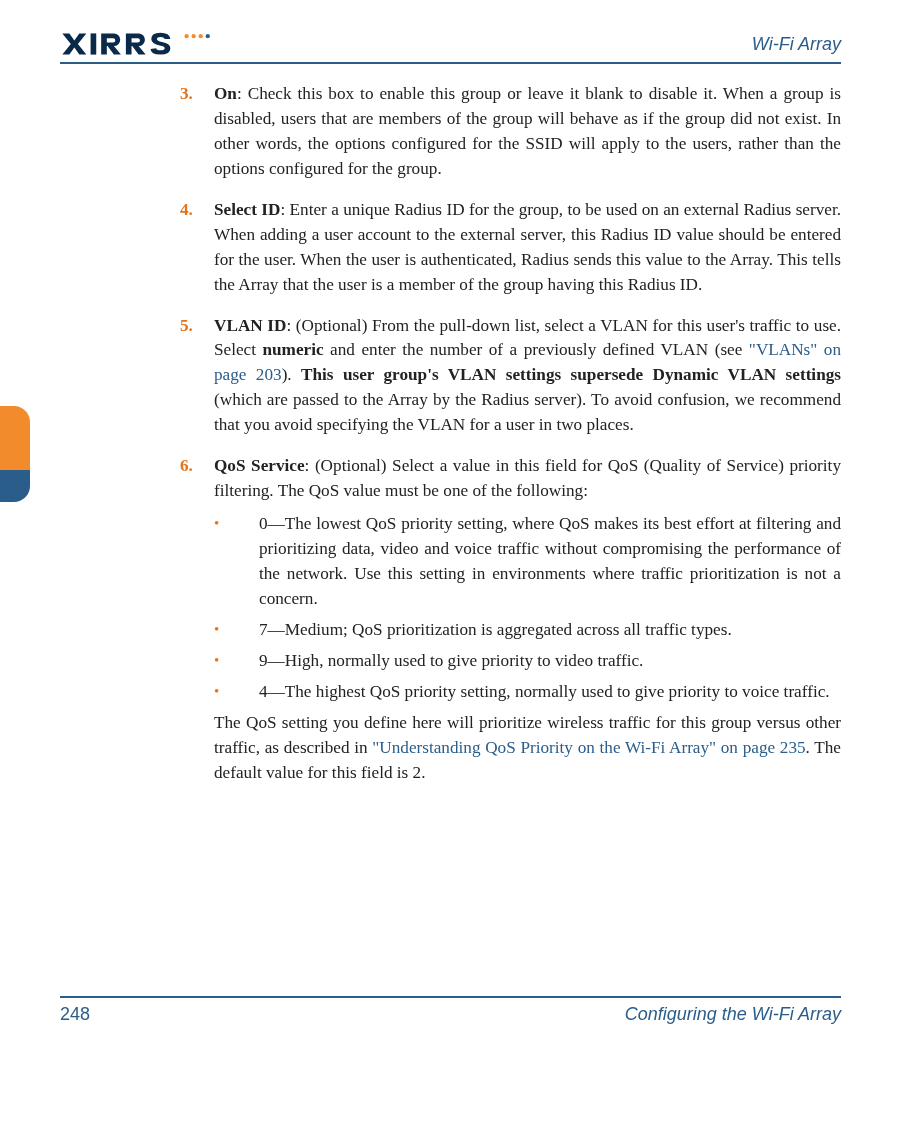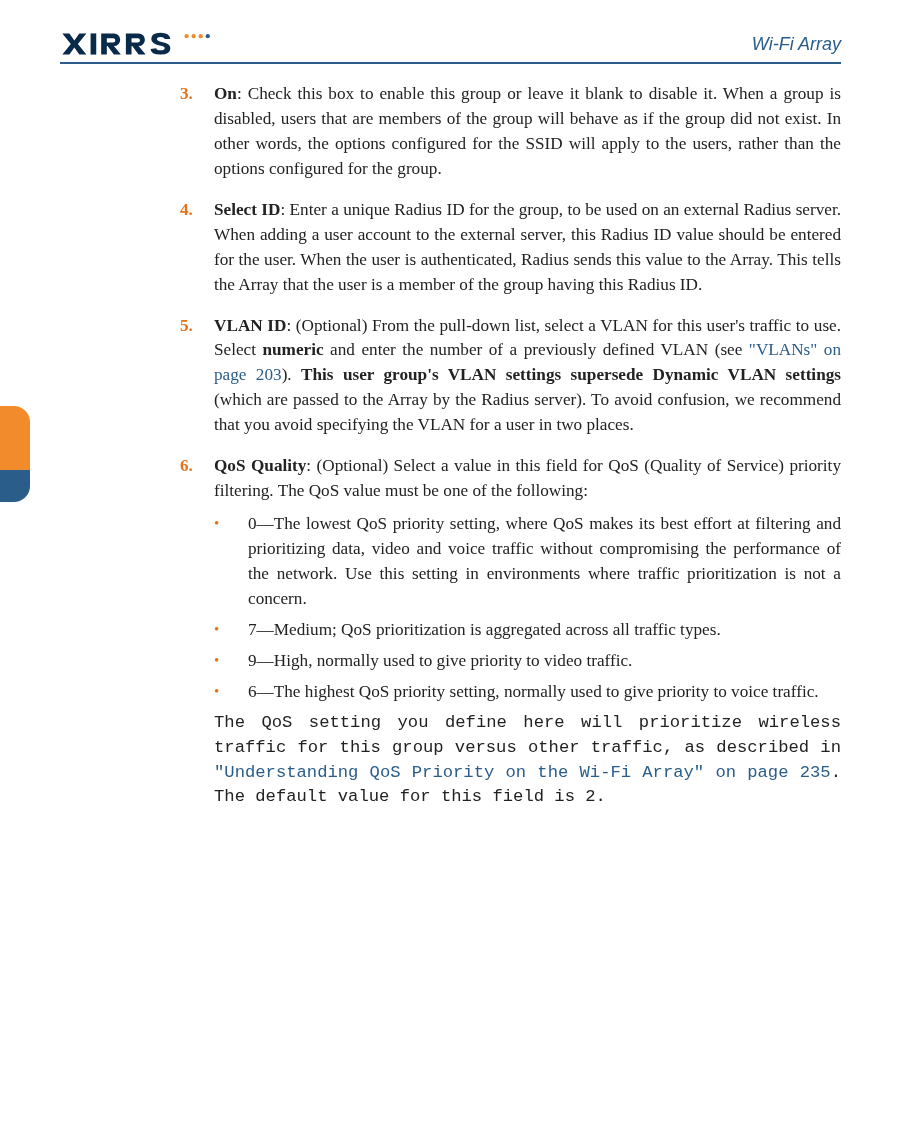--- a/index.html
+++ b/index.html
@@ -64,21 +64,21 @@
     margin-bottom: 6px;
     text-align: justify;
   }
   .sub-bullet {
     width: 34px;
     flex: 0 0 34px;
     color: #e57319;
     font-size: 15px;
     line-height: 1.5;
   }
-  .sub-body { flex: 1; }
+  .sub-body { flex: 1; margin-left: 11px; }
   .link { color: #2b5d8a; }
   .footer {
     position: absolute;
     bottom: 32px;
     left: 60px;
     right: 60px;
   }
   .footer-row {
     display: flex;
     justify-content: space-between;
@@ -150,43 +150,50 @@
     <div class="item">
       <div class="item-num">5.</div>
       <div class="item-body">
         <b>VLAN ID</b><span>: (Optional) From the pull-down list, select a VLAN for this user's traffic to use. Select </span><b>numeric</b><span> and enter the number of a previously defined VLAN (see </span><span class="link">"VLANs" on page 203</span><span>). </span><b>This user group's VLAN settings supersede Dynamic VLAN settings</b><span> (which are passed to the Array by the Radius server). To avoid confusion, we recommend that you avoid specifying the VLAN for a user in two places.</span>
       </div>
     </div>
 
     <div class="item" style="margin-bottom:8px;">
       <div class="item-num">6.</div>
       <div class="item-body">
-        <b>QoS Quality</b><span>: (Optional) Select a value in this field for QoS (Quality of Service) priority filtering. The QoS value must be one of the following:</span>
+        <b>QoS Service</b><span>: (Optional) Select a value in this field for QoS (Quality of Service) priority filtering. The QoS value must be one of the following:</span>
 
         <div class="sub-list">
           <div class="sub-item">
             <div class="sub-bullet">•</div>
             <div class="sub-body">0—The lowest QoS priority setting, where QoS makes its best effort at filtering and prioritizing data, video and voice traffic without compromising the performance of the network. Use this setting in environments where traffic prioritization is not a concern.</div>
           </div>
           <div class="sub-item">
             <div class="sub-bullet">•</div>
             <div class="sub-body">7—Medium; QoS prioritization is aggregated across all traffic types.</div>
           </div>
           <div class="sub-item">
             <div class="sub-bullet">•</div>
             <div class="sub-body">9—High, normally used to give priority to video traffic.</div>
           </div>
           <div class="sub-item">
             <div class="sub-bullet">•</div>
-            <div class="sub-body">6—The highest QoS priority setting, normally used to give priority to voice traffic.</div>
+            <div class="sub-body">4—The highest QoS priority setting, normally used to give priority to voice traffic.</div>
           </div>
         </div>
 
-        <div style="text-align:justify;font-family:Liberation Mono, monospace;">
+        <div style="text-align:justify;">
           <span>The QoS setting you define here will prioritize wireless traffic for this group versus other traffic, as described in </span><span class="link">"Understanding QoS Priority on the Wi-Fi Array" on page 235</span><span>. The default value for this field is 2.</span>
         </div>
       </div>
     </div>
 
   </div>
 
+  <div class="footer">
+    <div class="rule"></div>
+    <div class="footer-row">
+      <div>248</div>
+      <div class="footer-title">Configuring the Wi-Fi Array</div>
+    </div>
+  </div>
 
 </div>
 
 </body></html>

